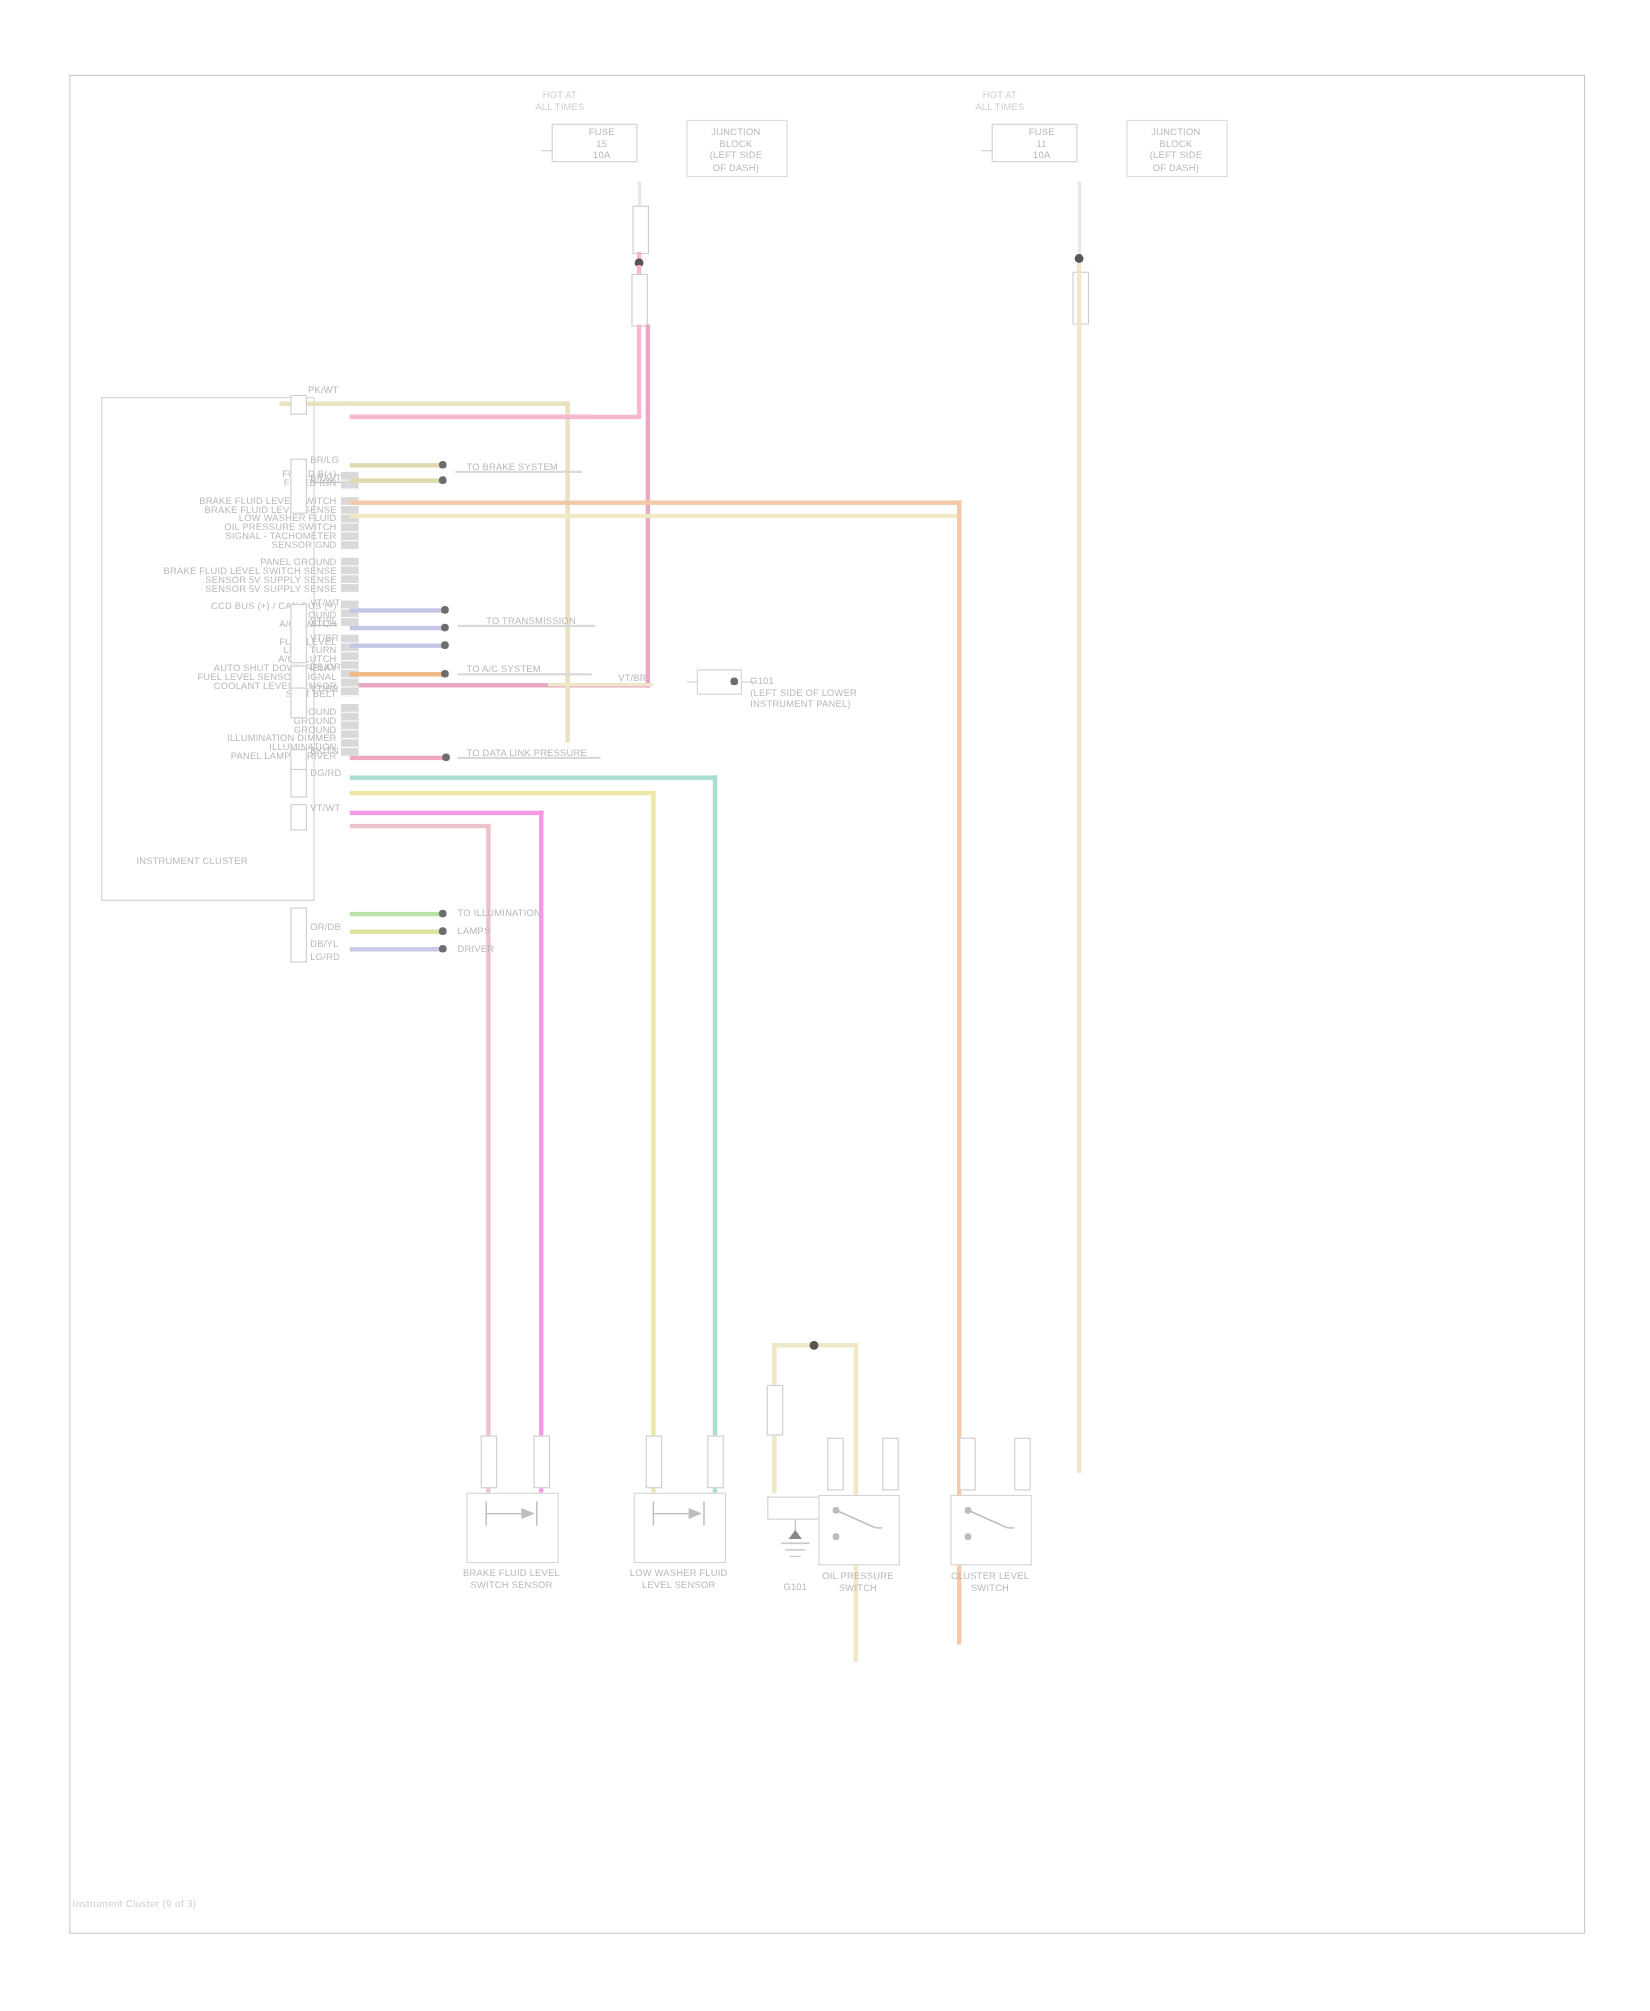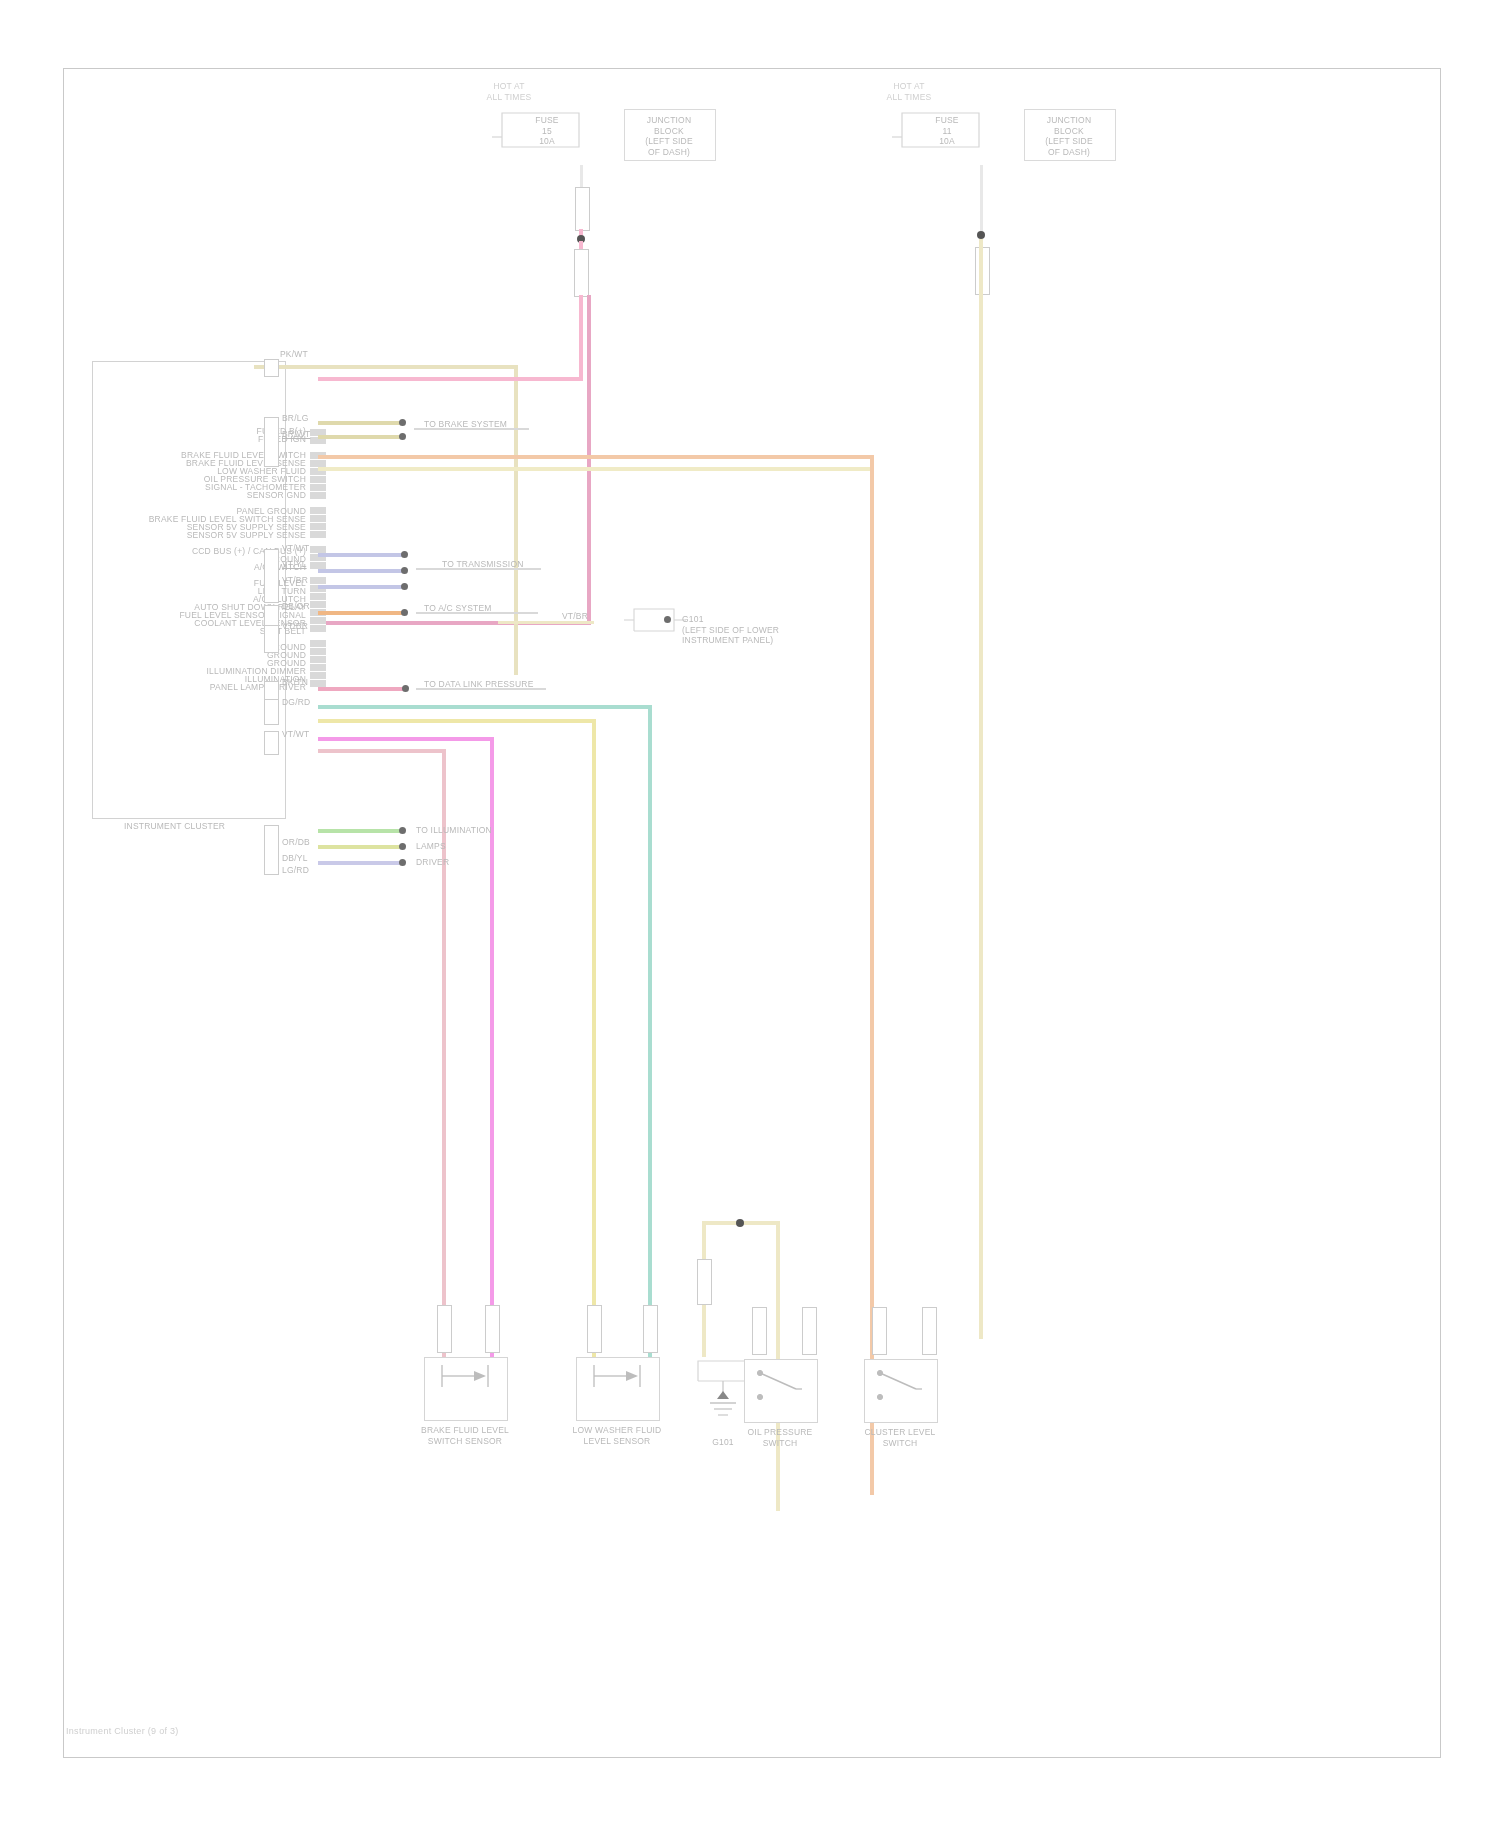--- a/index.html
+++ b/index.html
@@ -76,21 +76,21 @@
 (LEFT SIDE
 OF DASH)</div>
 
       <div class="wire" style="left:916px;top:96px;width:3px;height:70px;background:#e8e8e8;"></div>
       <div class="sdot" style="left:913px;top:162px;"></div>
       <div class="conn" style="left:911px;top:178px;height:46px;"></div>
       <div class="wire" style="left:915px;top:170px;width:4px;height:1100px;background:#eee8c6;"></div>
     </div>
 
     <div class="box" style="left:28px;top:292px;width:192px;height:456px;border-color:#d2d2d2;"></div>
-    <div class="lbl" style="left:32px;top:752px;width:170px;padding-left:28px;">INSTRUMENT CLUSTER</div>
+    <div class="lbl" style="left:32px;top:708px;width:170px;padding-left:28px;">INSTRUMENT CLUSTER</div>
 
     <div class="pinstack" id="pinstack">
         <div class="pin"></div>
         <div class="pin"></div>
         <div class="pin gap"></div>
         <div class="pin"></div>
         <div class="pin"></div>
         <div class="pin"></div>
         <div class="pin"></div>
         <div class="pin"></div>

